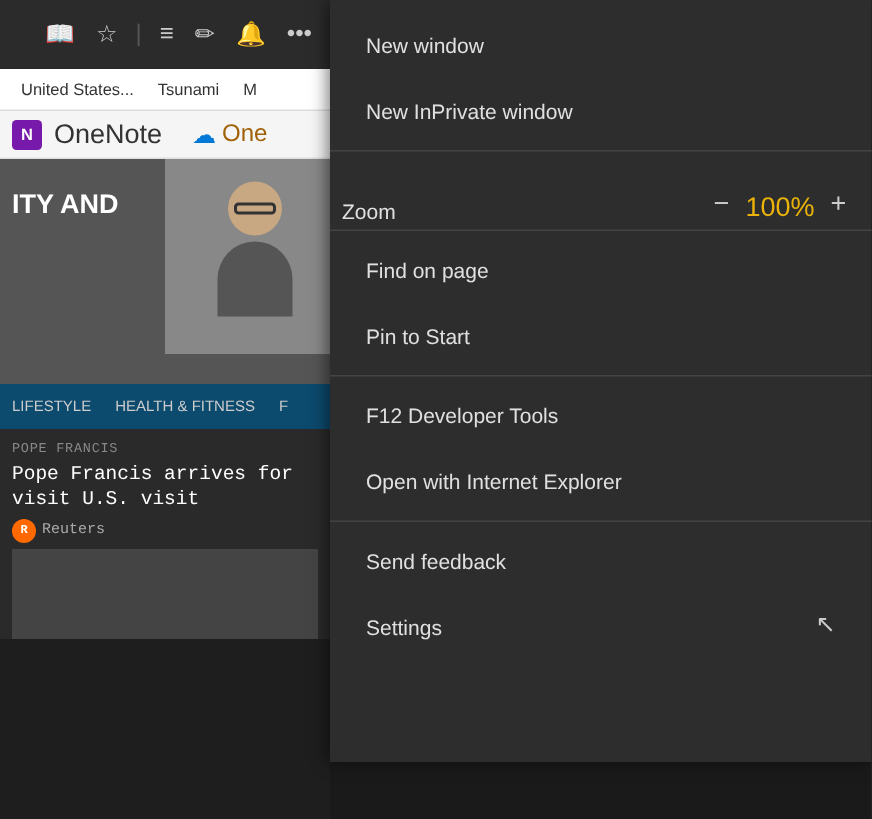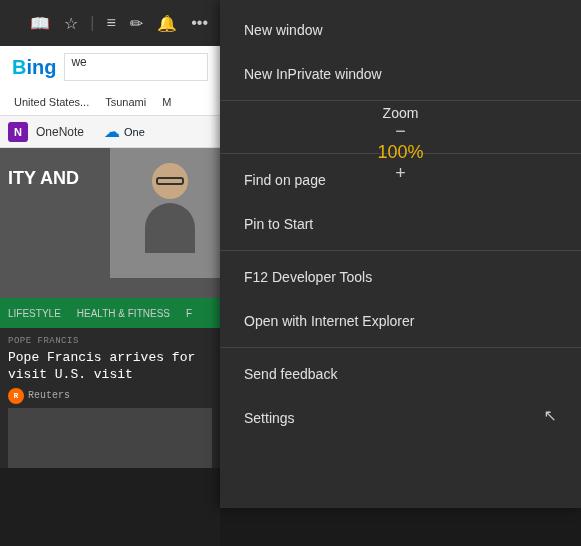--- a/index.html
+++ b/index.html
@@ -127,27 +127,27 @@
       border-radius: 3px;
       display: flex;
       align-items: center;
       justify-content: center;
       color: white;
       font-size: 11px;
       font-weight: bold;
     }
 
     .onenote-text {
-      font-size: 12px;
+      font-size: 18px;
       color: #333;
     }
 
     .one-text {
-      font-size: 11px;
-      color: #0f172a;
+      font-size: 16px;
+      color: #a16207;
     }
 
     .hero-content {
       background: #555;
       height: 150px;
       position: relative;
       overflow: hidden;
     }
 
     .hero-text {
@@ -200,21 +200,21 @@
 
     .person-body {
       width: 50px;
       height: 50px;
       background: #555;
       border-radius: 50% 50% 0 0;
       margin: 0 auto;
     }
 
     .sub-nav {
-      background: #15803d;
+      background: #0c4a6e;
       display: flex;
       gap: 0;
       height: 30px;
       align-items: center;
     }
 
     .sub-nav-item {
       font-size: 10px;
       color: #ccc;
       padding: 0 8px;
@@ -299,26 +299,25 @@
     }
 
     .menu-divider {
       height: 1px;
       background: #444;
       margin: 4px 0;
     }
 
     .zoom-row {
       display: flex;
-      align-items: center;
-      padding: 0 32px;
+      align-items: flex-end;
+      padding: 0 8px;
       height: 44px;
       color: #e0e0e0;
       font-size: 14px;
-      flex-direction: column;
     }
 
     .zoom-label {
       flex: 1;
       font-size: 14px;
       color: #e0e0e0;
     }
 
     .zoom-minus {
       width: 28px;
@@ -361,28 +360,20 @@
     <span class="toolbar-icon">☆</span>
     <span style="color:#555;margin:0 2px">|</span>
     <span class="toolbar-icon">≡</span>
     <span class="toolbar-icon">✏</span>
     <span class="toolbar-icon">🔔</span>
     <span class="toolbar-icon">•••</span>
   </div>
 
   <div class="page-content">
 
-    <div class="bing-bar">
-      <div class="bing-logo">
-        <span style="color:#00b4d8">B</span><span style="color:#0078d7">ing</span>
-      </div>
-      <div class="search-box">
-        <span style="font-size:12px;color:#333">we</span>
-      </div>
-    </div>
 
     <div class="news-tabs">
       <span class="news-tab">United States...</span>
       <span class="news-tab">Tsunami</span>
       <span class="news-tab">M</span>
     </div>
 
     <div class="onenote-bar">
       <div class="onenote-icon">N</div>
       <span class="onenote-text">OneNote</span>

